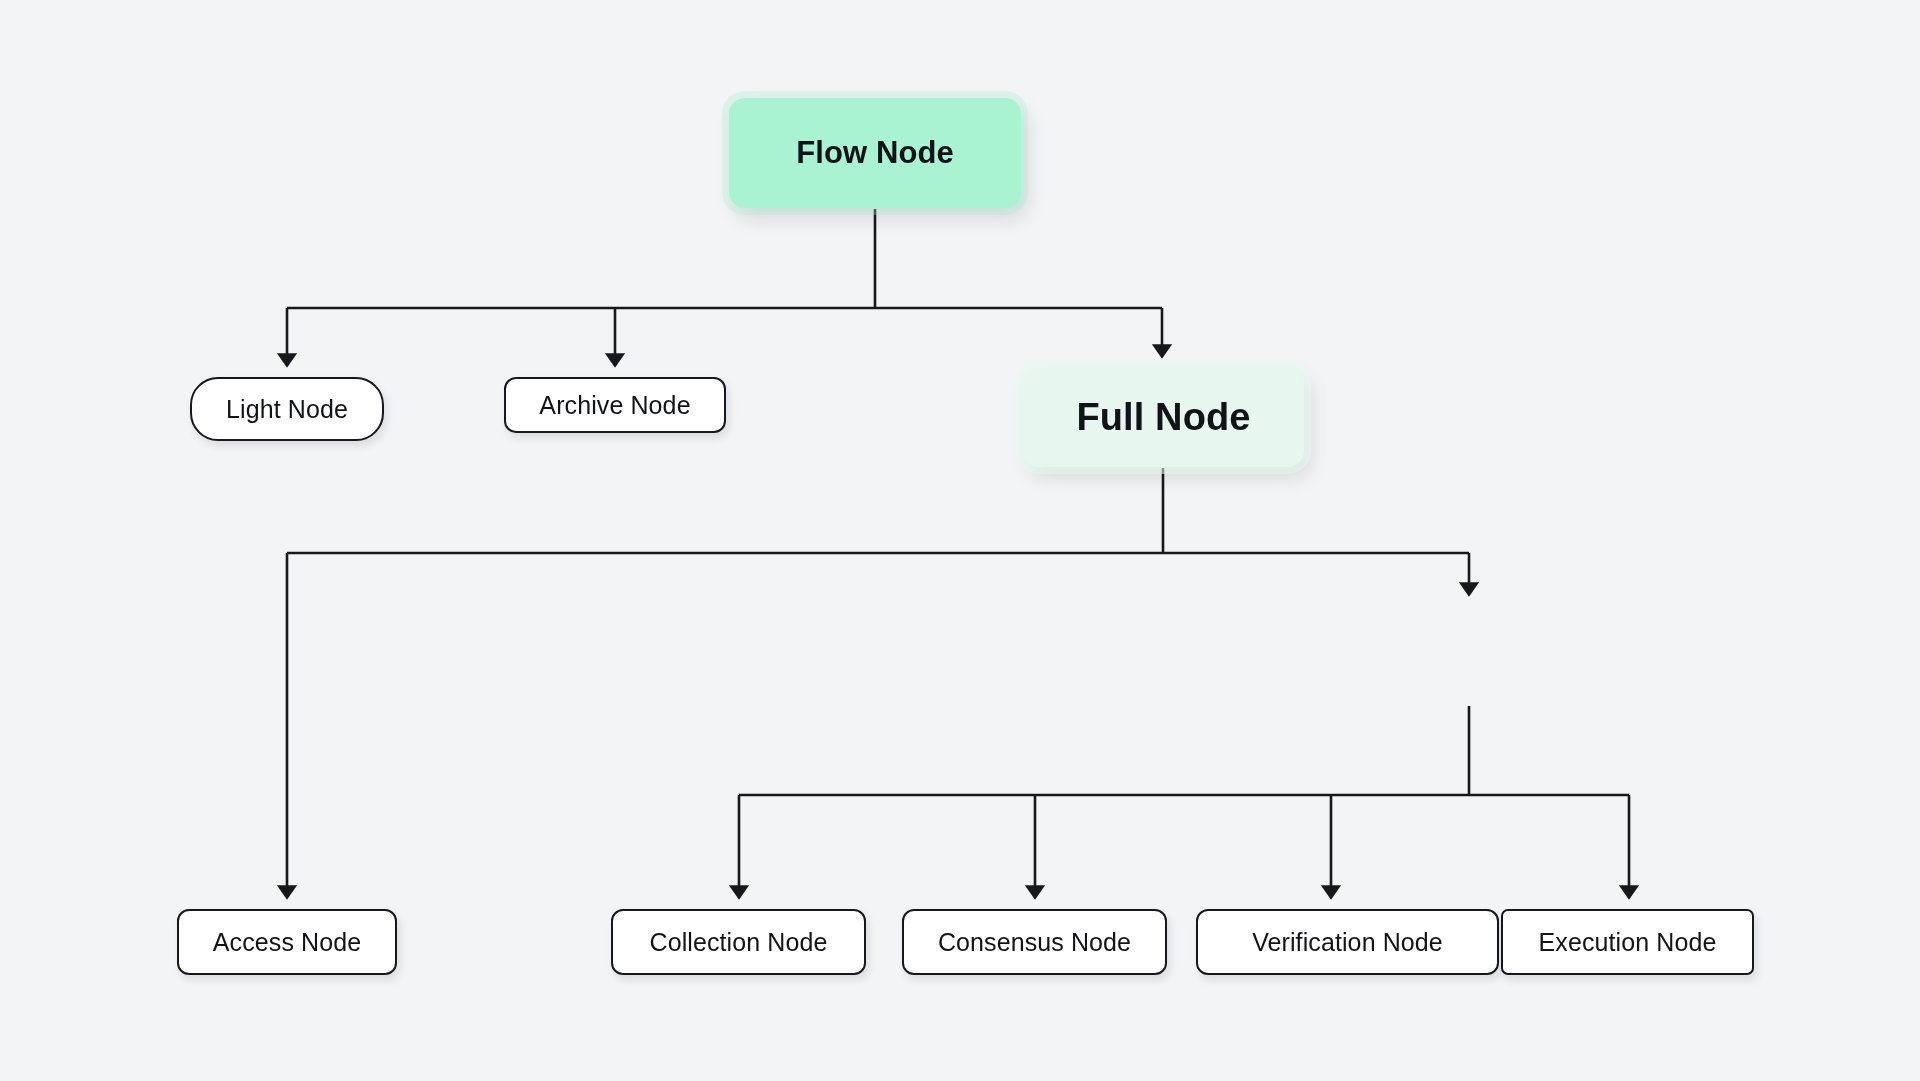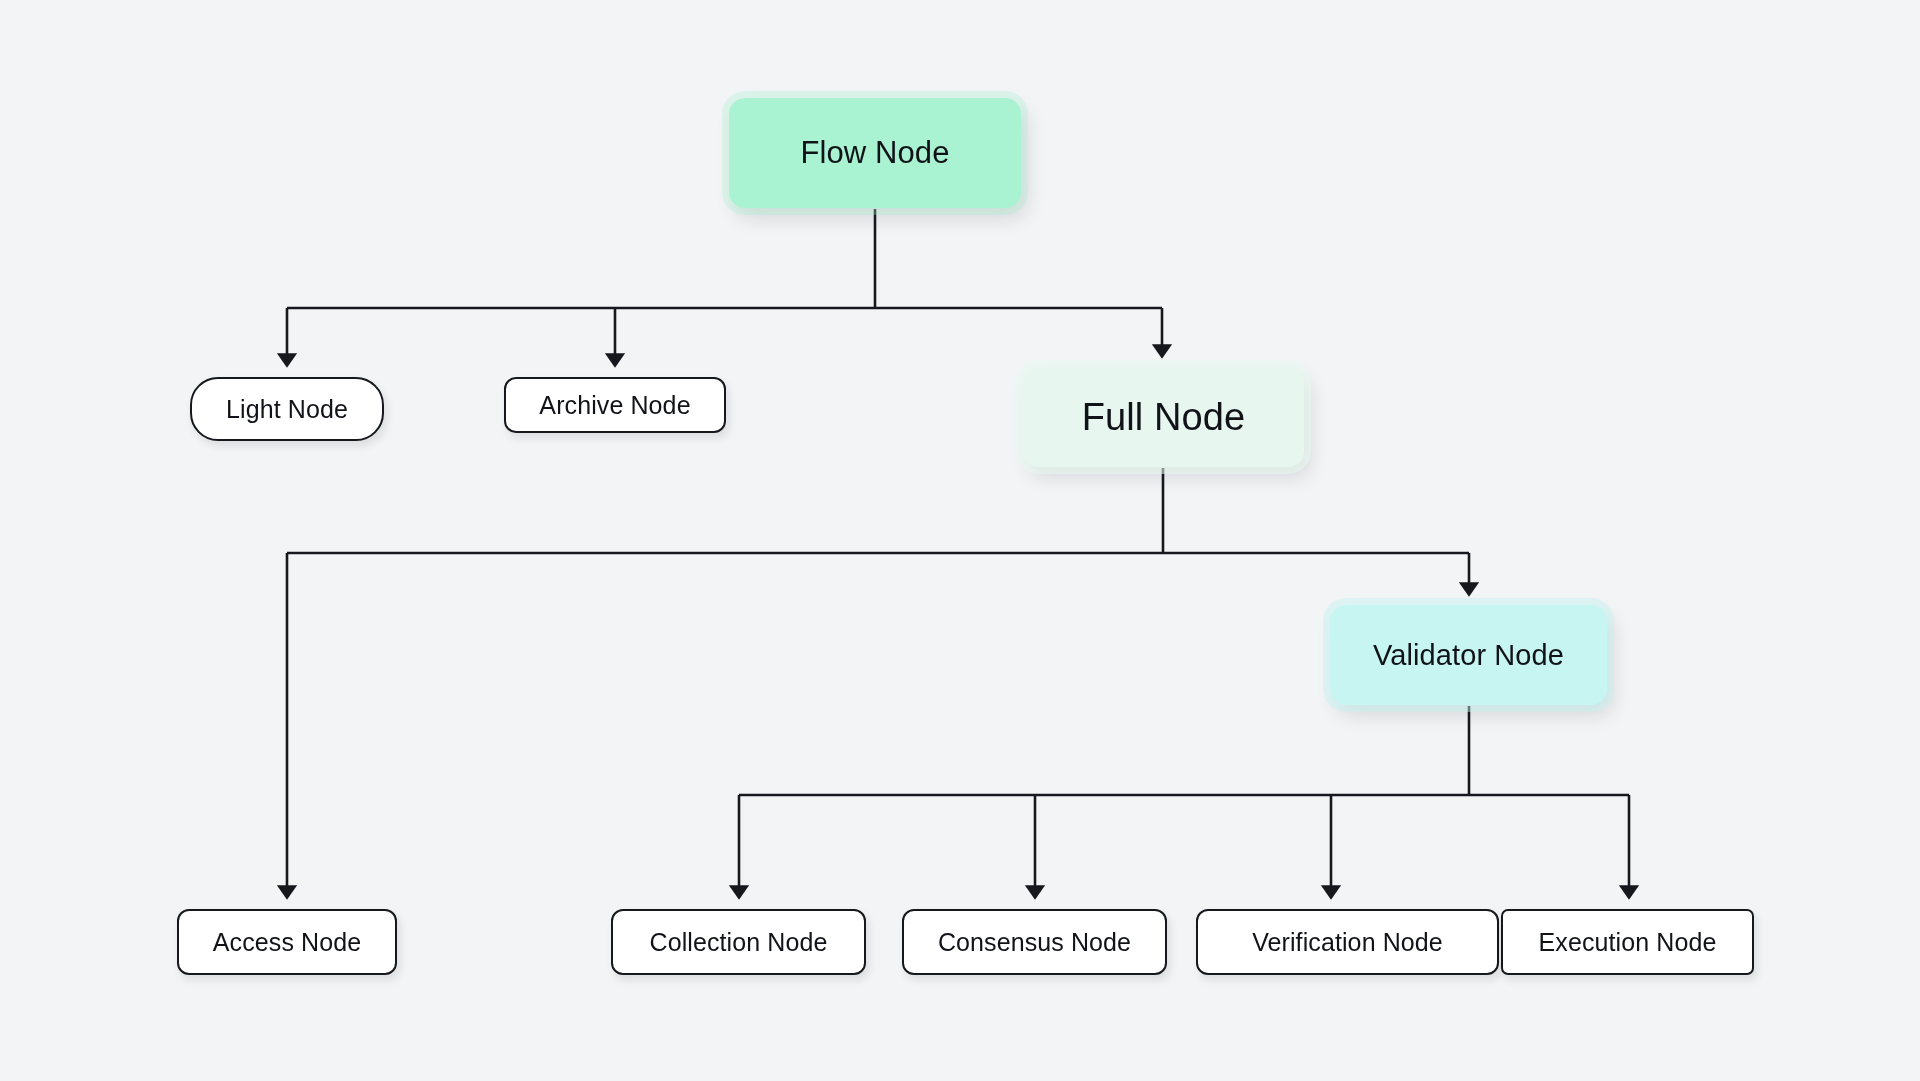--- a/index.html
+++ b/index.html
@@ -44,21 +44,21 @@
     border: 2.2px solid #16181d;
     border-radius: 12px;
     font-size: 25px;
     font-weight: 400;
     box-shadow: 3px 5px 9px rgba(22, 25, 32, 0.10);
   }
   
   .node--tinted {
     border: none;
     border-radius: 16px;
-    font-weight: 400;
+    font-weight: 700;
   }
   .node--flow {
     background: #a9f2d2;
     font-size: 31px;
     box-shadow:
       0 0 0 7px rgba(169, 242, 210, 0.30),
       6px 10px 20px rgba(22, 25, 32, 0.13);
   }
   .node--full {
     background: #e7f7ef;
@@ -121,21 +121,20 @@
   <div class="node node--tinted node--flow" id="node-flow-node" style="left: 729px; top: 98px; width: 292px; height: 110px; background: rgb(169, 242, 210);">Flow Node</div>
 
   <div class="node node--leaf" id="node-light-node" style="left: 190px; top: 377px; width: 194px; height: 64px; background: rgb(255, 255, 255); border-radius: 28px;">Light Node</div>
 
   <div class="node node--leaf" id="node-archive-node" style="left: 504px; top: 377px; width: 222px; height: 56px; background: rgb(255, 255, 255);">Archive Node</div>
 
   <div class="node node--tinted node--full" id="node-full-node" style="left: 1023px; top: 367px; width: 281px; height: 100px; background: rgb(231, 247, 239);">Full Node</div>
 
   <div class="node node--leaf" id="node-access-node" style="left: 177px; top: 909px; width: 220px; height: 66px; background: rgb(255, 255, 255);">Access Node</div>
 
-  <div class="node node--tinted node--validator" id="node-validator-node" style="left: 1330px; top: 605px; width: 277px; height: 100px; background: rgb(198, 245, 242);">Validator Node</div>
 
   <div class="node node--leaf" id="node-collection-node" style="left: 611px; top: 909px; width: 255px; height: 66px; background: rgb(255, 255, 255);">Collection Node</div>
 
   <div class="node node--leaf" id="node-consensus-node" style="left: 902px; top: 909px; width: 265px; height: 66px; background: rgb(255, 255, 255);">Consensus Node</div>
 
   <div class="node node--leaf" id="node-verification-node" style="left: 1196px; top: 909px; width: 303px; height: 66px; background: rgb(255, 255, 255);">Verification Node</div>
 
   <div class="node node--leaf" id="node-execution-node" style="left: 1501px; top: 909px; width: 253px; height: 66px; background: rgb(255, 255, 255); border-radius: 7px;">Execution Node</div>
 
 </div>

